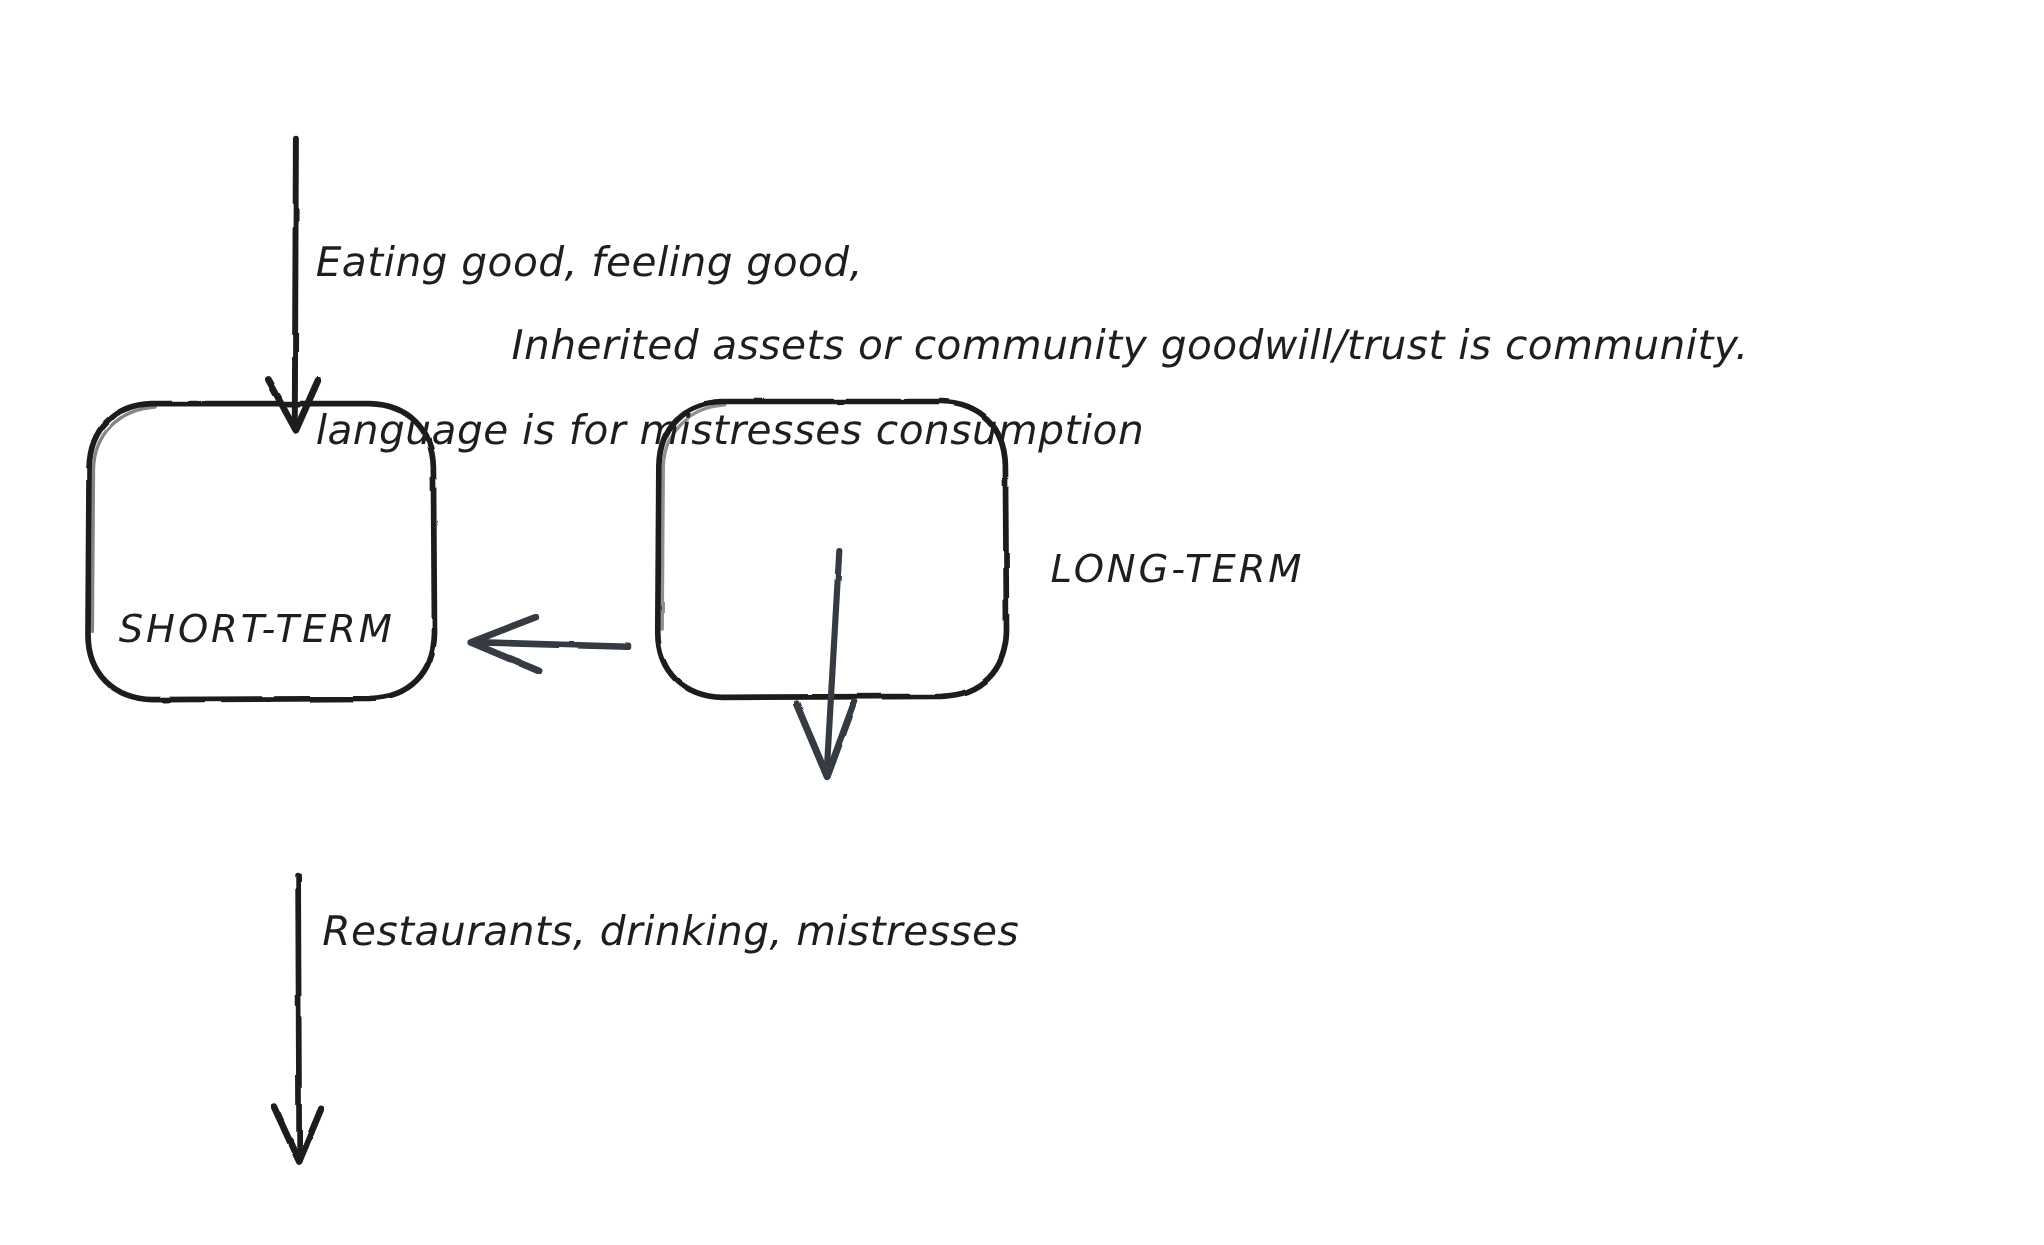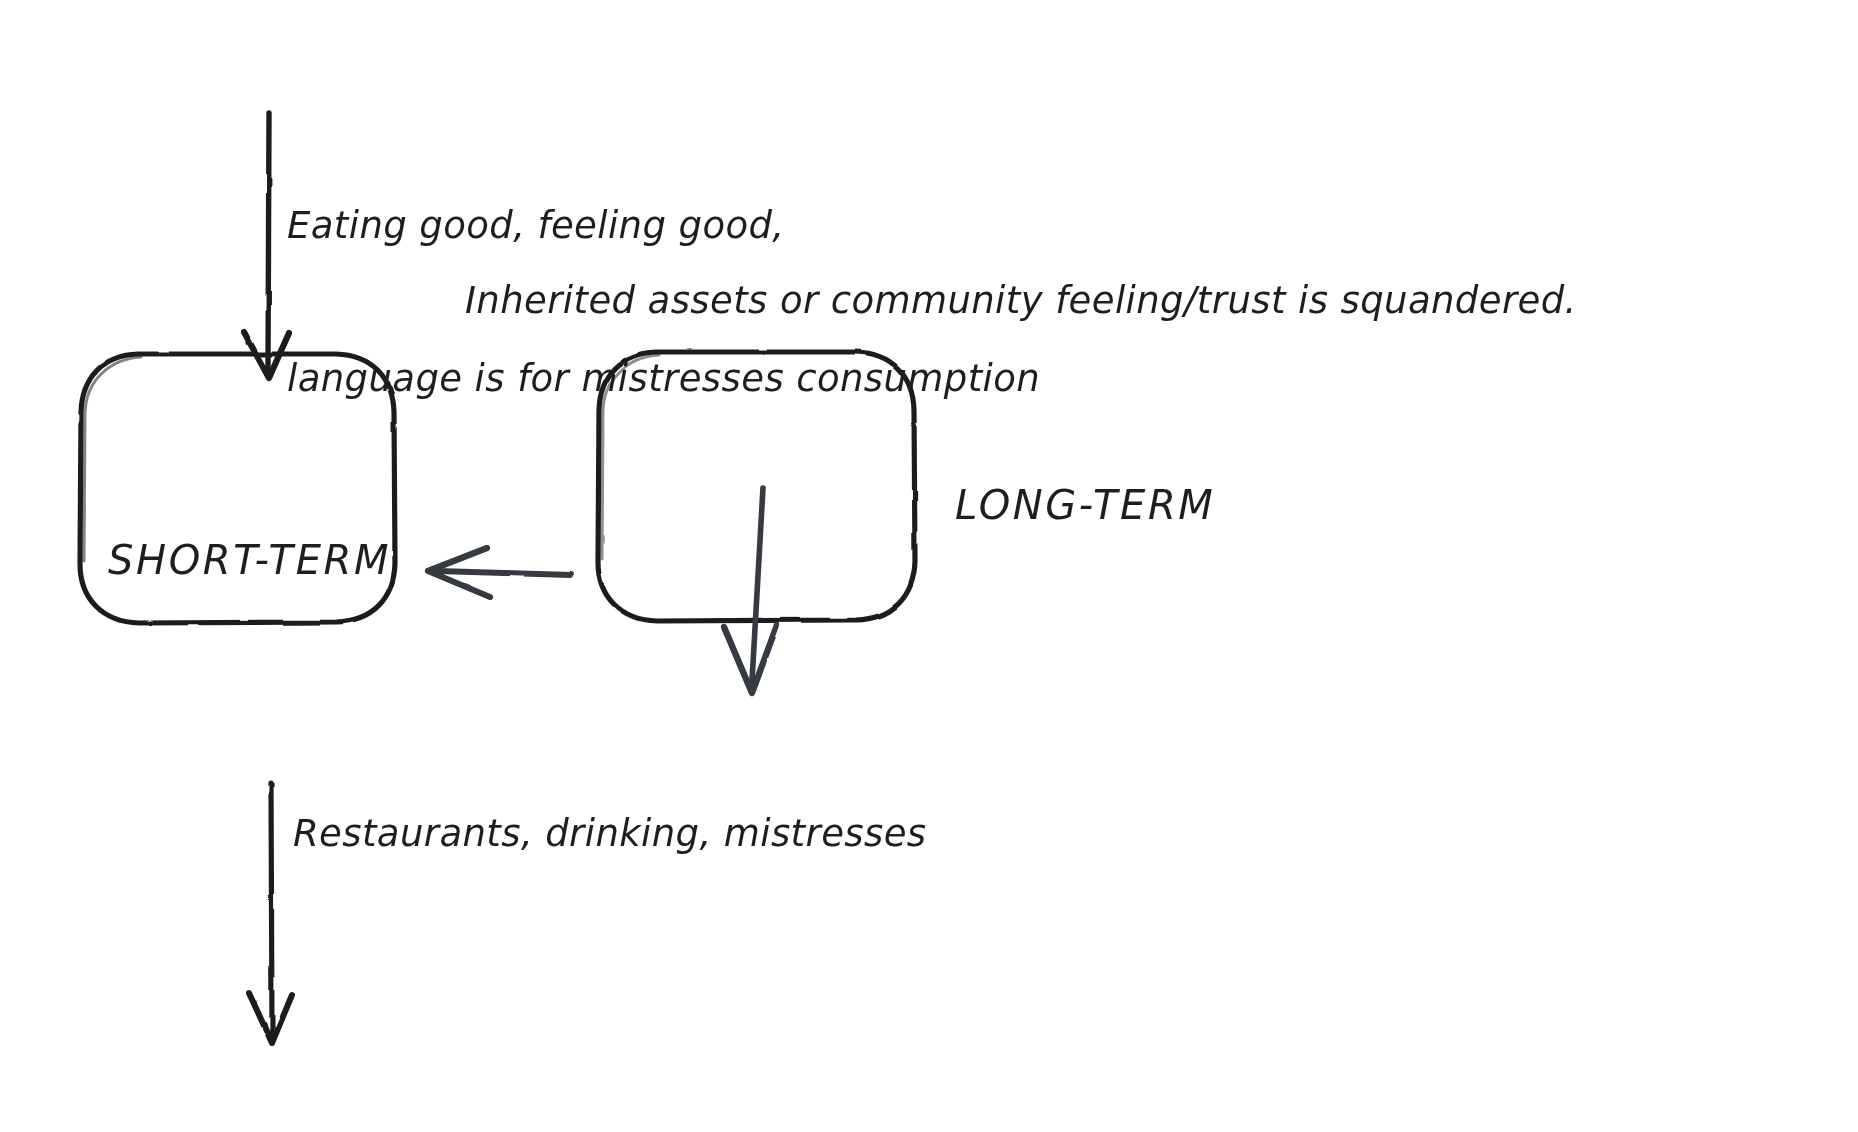--- a/index.html
+++ b/index.html
@@ -10,21 +10,21 @@
   body {
     width: 1858px;
     height: 1132px;
     position: relative;
     overflow: hidden;
     font-family: "DejaVu Sans", sans-serif;
   }
   #canvas {
     position: absolute;
     left: 0;
-    top: 3px;
+    top: 16px;
     width: 1858px;
     height: 944px;
   }
   .layer-svg {
     position: absolute;
     left: 0;
     top: 0;
     width: 1858px;
     height: 1132px;
     pointer-events: none;
@@ -39,21 +39,21 @@
   
   .hand-lower {
     font-size: 37px;
     line-height: 51px;
     font-weight: 400;
     font-style: italic;
     letter-spacing: 0.4px;
   }
   
   .hand-caps {
-    font-size: 40px;
+    font-size: 35px;
     line-height: 49px;
     font-weight: 500;
     font-style: italic;
     letter-spacing: 2.6px;
     text-transform: uppercase;
   }
 
   #note-eating   { left: 287px; top: 95px;  }
   #note-inherited{ left: 465px; top: 272px; }
   #label-short   { left: 108px; top: 435px; text-align: right; }
@@ -122,21 +122,21 @@
       <path d="M 271 780 L 272 1030" fill="none" stroke="#1e1e1e" stroke-width="5.2" stroke-linecap="round"></path>
       <path d="M 249 990 L 272 1040 L 292 992" fill="none" stroke="#1e1e1e" stroke-width="6" stroke-linecap="round" stroke-linejoin="round"></path>
     </g>
   </svg>
 
   <div class="txt hand-lower" id="note-eating">
     <div>Eating good, feeling good,</div>
     <div>language is for mistresses consumption</div>
   </div>
 
-  <div class="txt hand-lower" id="note-inherited">Inherited assets or community feeling/trust is squandered.</div>
+  <div class="txt hand-lower" id="note-inherited">Inherited assets or community goodwill/trust is community.</div>
 
   <div class="txt hand-caps" id="label-short">
     <div>SHORT-TERM</div>
   </div>
 
   <div class="txt hand-caps" id="label-long">
     <div>LONG-TERM</div>
   </div>
 
   <div class="txt hand-lower" id="note-restaurants">Restaurants, drinking, mistresses</div>

